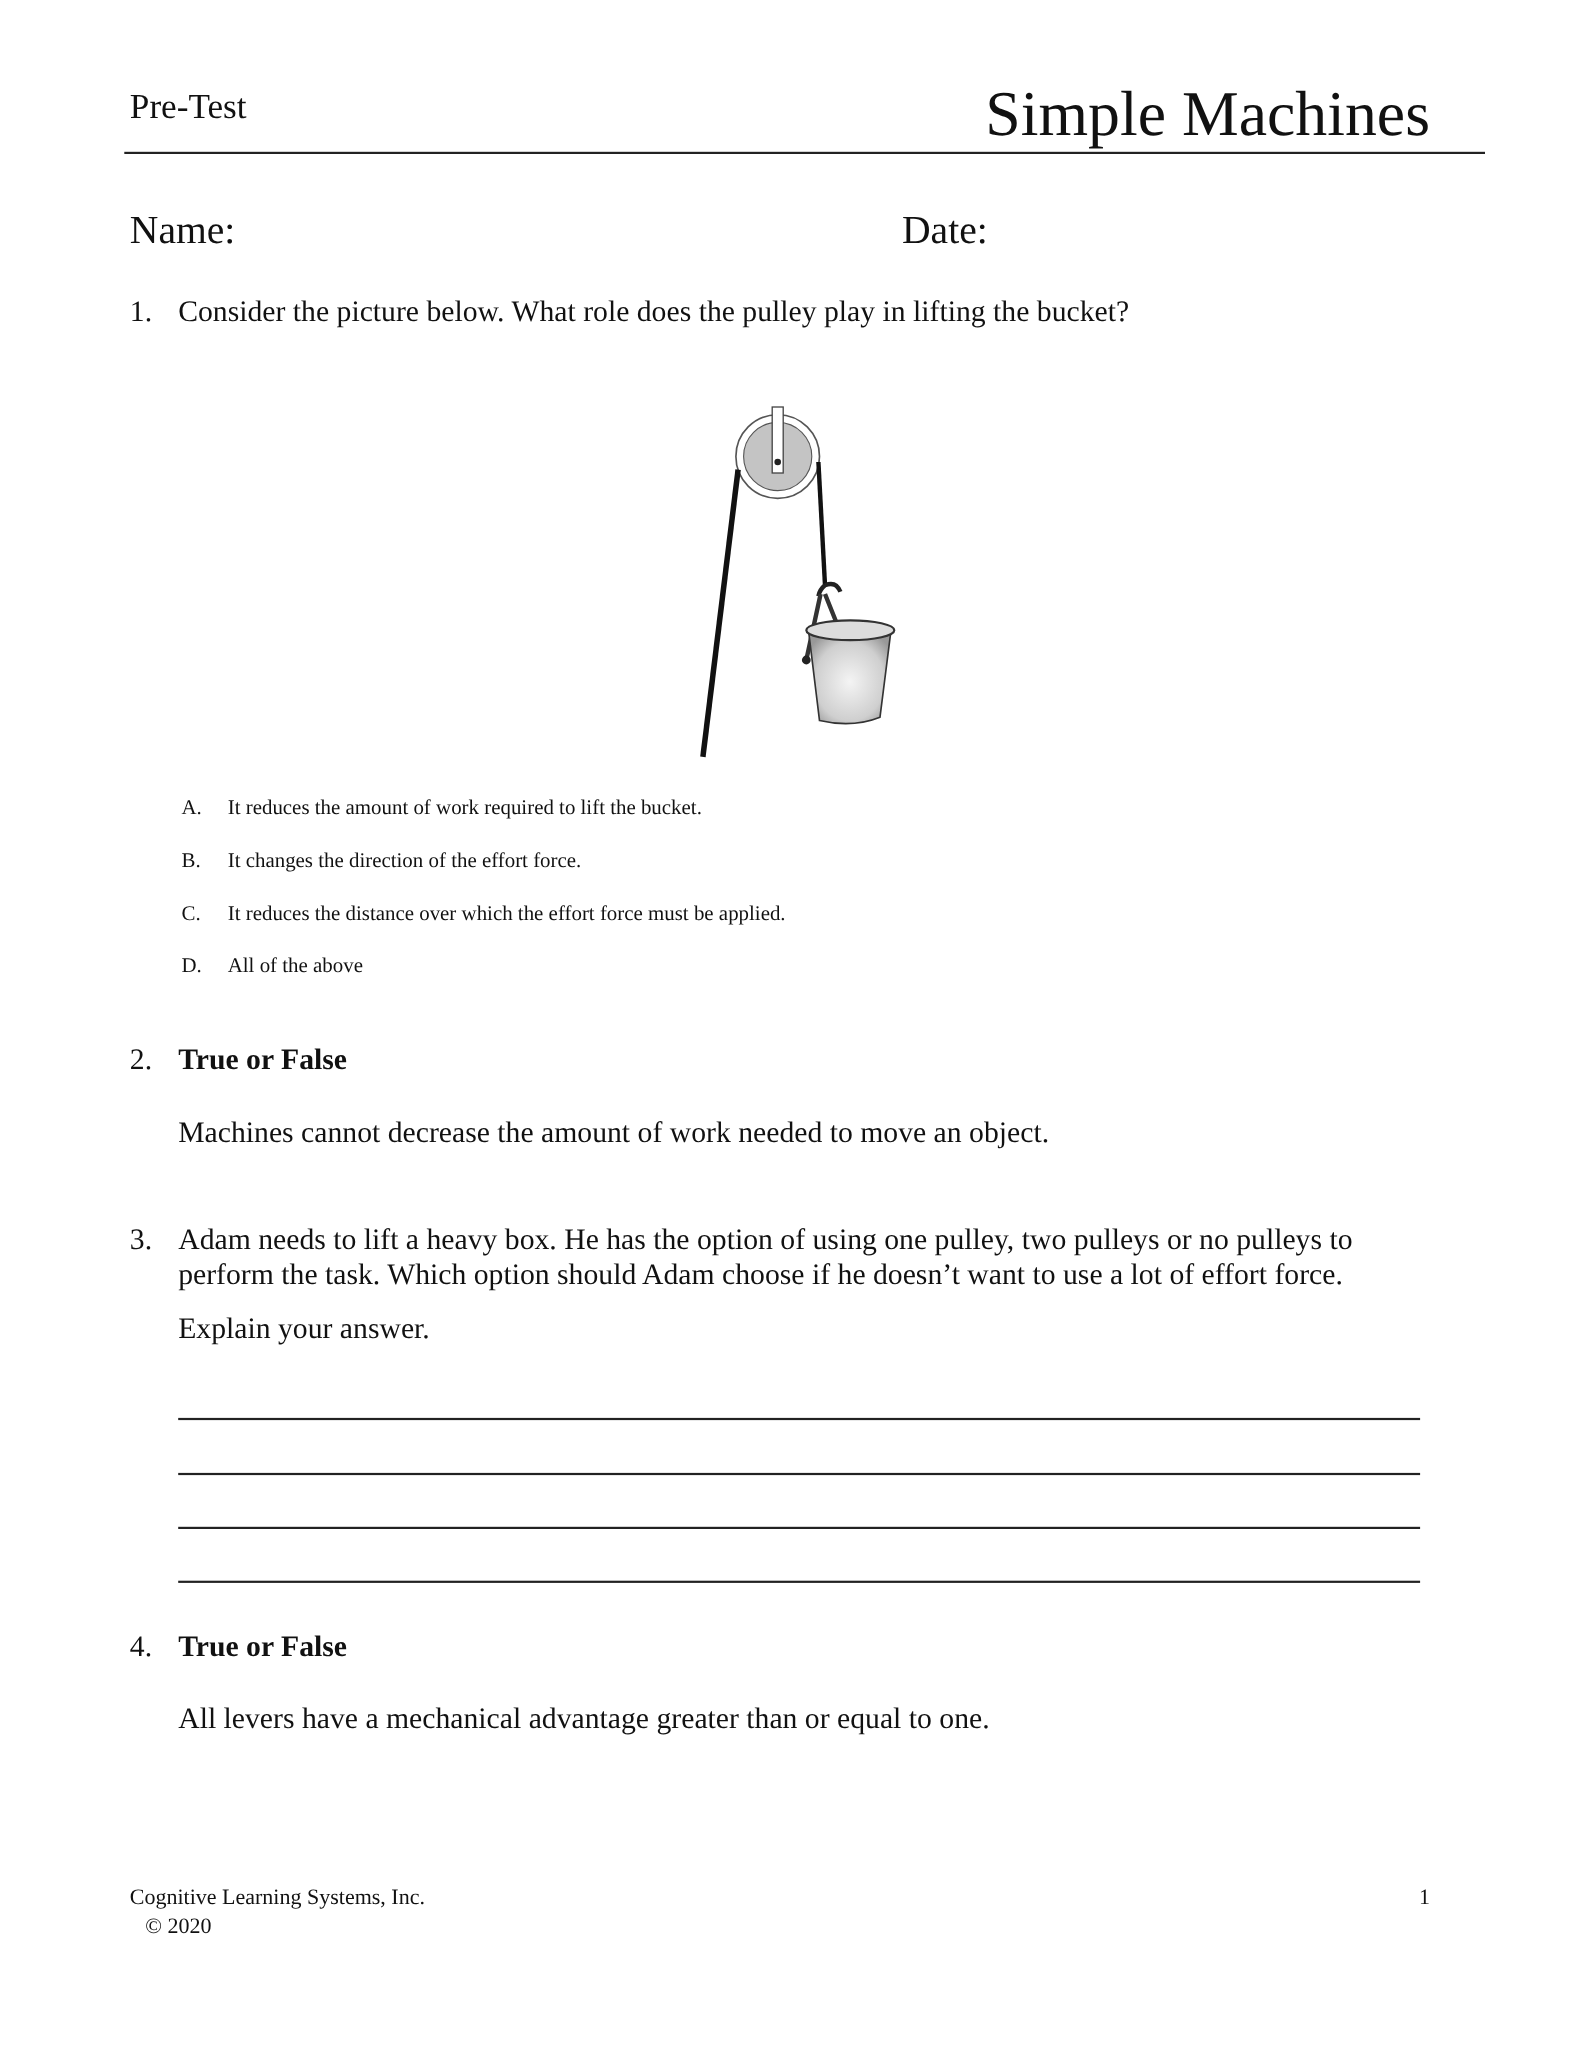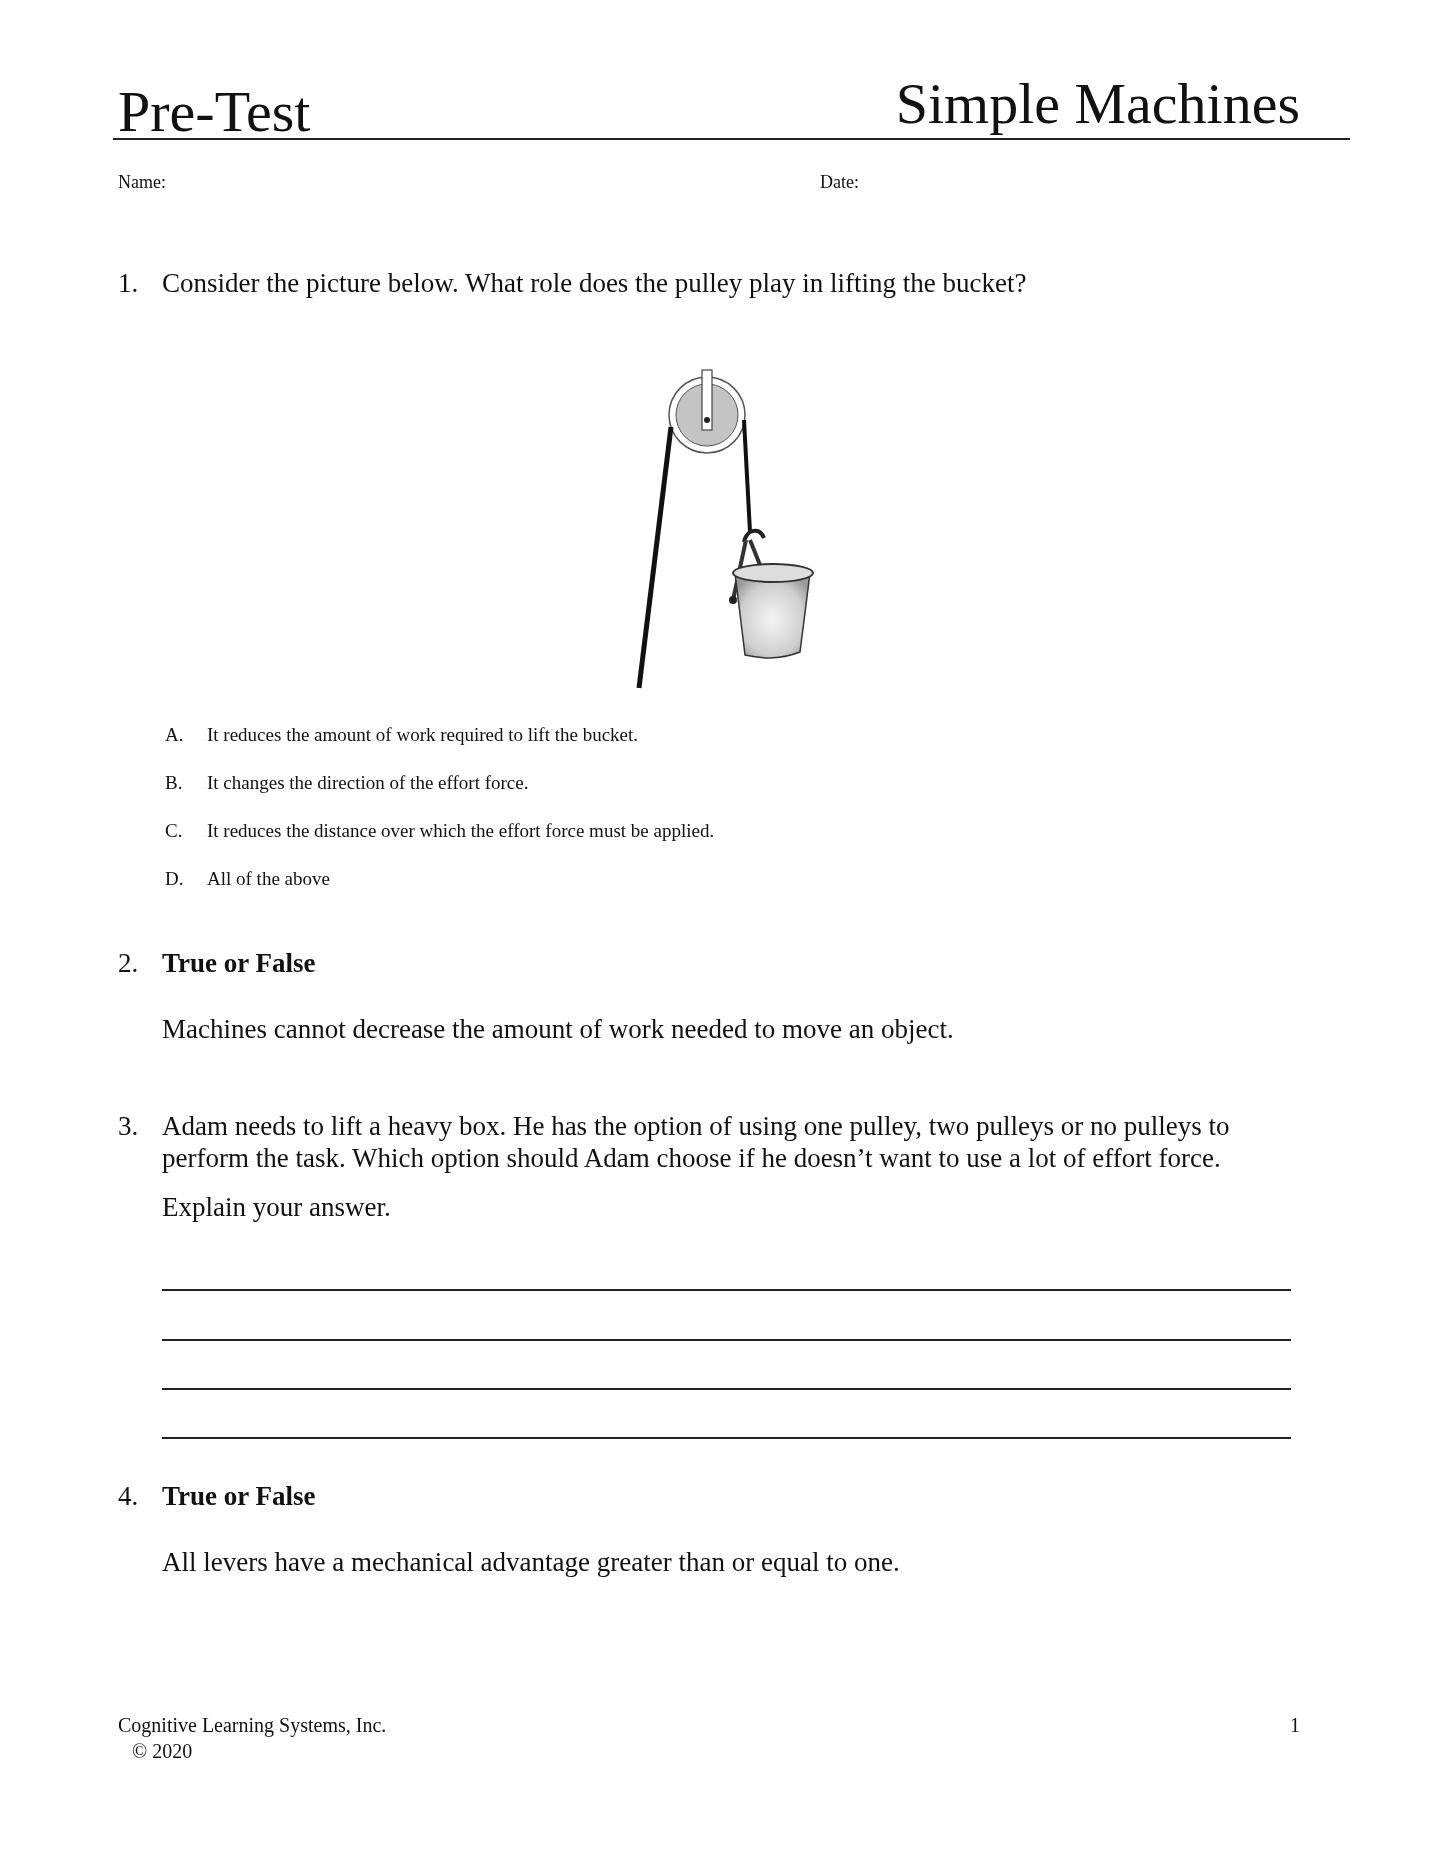--- a/index.html
+++ b/index.html
@@ -1,21 +1,21 @@
 <!DOCTYPE html>
 <html><head>
 <meta charset="utf-8">
 <style>
   html, body { margin:0; padding:0; background:#fff; }
   body { width:1438px; height:1862px; position:relative; font-family:"Liberation Serif", serif; color:#111; overflow:hidden; }
   .abs { position:absolute; white-space:nowrap; }
-  .hdr-left { left:118px; top:78px; font-size:58px; }
+  .hdr-left { left:118px; top:78px; font-size:32px; }
   .hdr-right { right:138px; top:70px; font-size:58px; }
   .hdr-rule { left:113px; top:138px; width:1237px; height:2px; background:#222; }
-  .meta { font-size:18px; top:172px; }
+  .meta { font-size:36px; top:188px; }
   .q { font-size:27px; }
   .num { display:inline-block; width:44px; }
   .bold { font-weight:bold; }
   .opt { font-size:19px; left:165px; }
   .opt .lbl { display:inline-block; width:42px; }
   .line { position:absolute; left:162px; width:1129px; height:2px; background:#222; }
   .footer { font-size:20px; }
   svg { position:absolute; }
 </style>
 </head>

